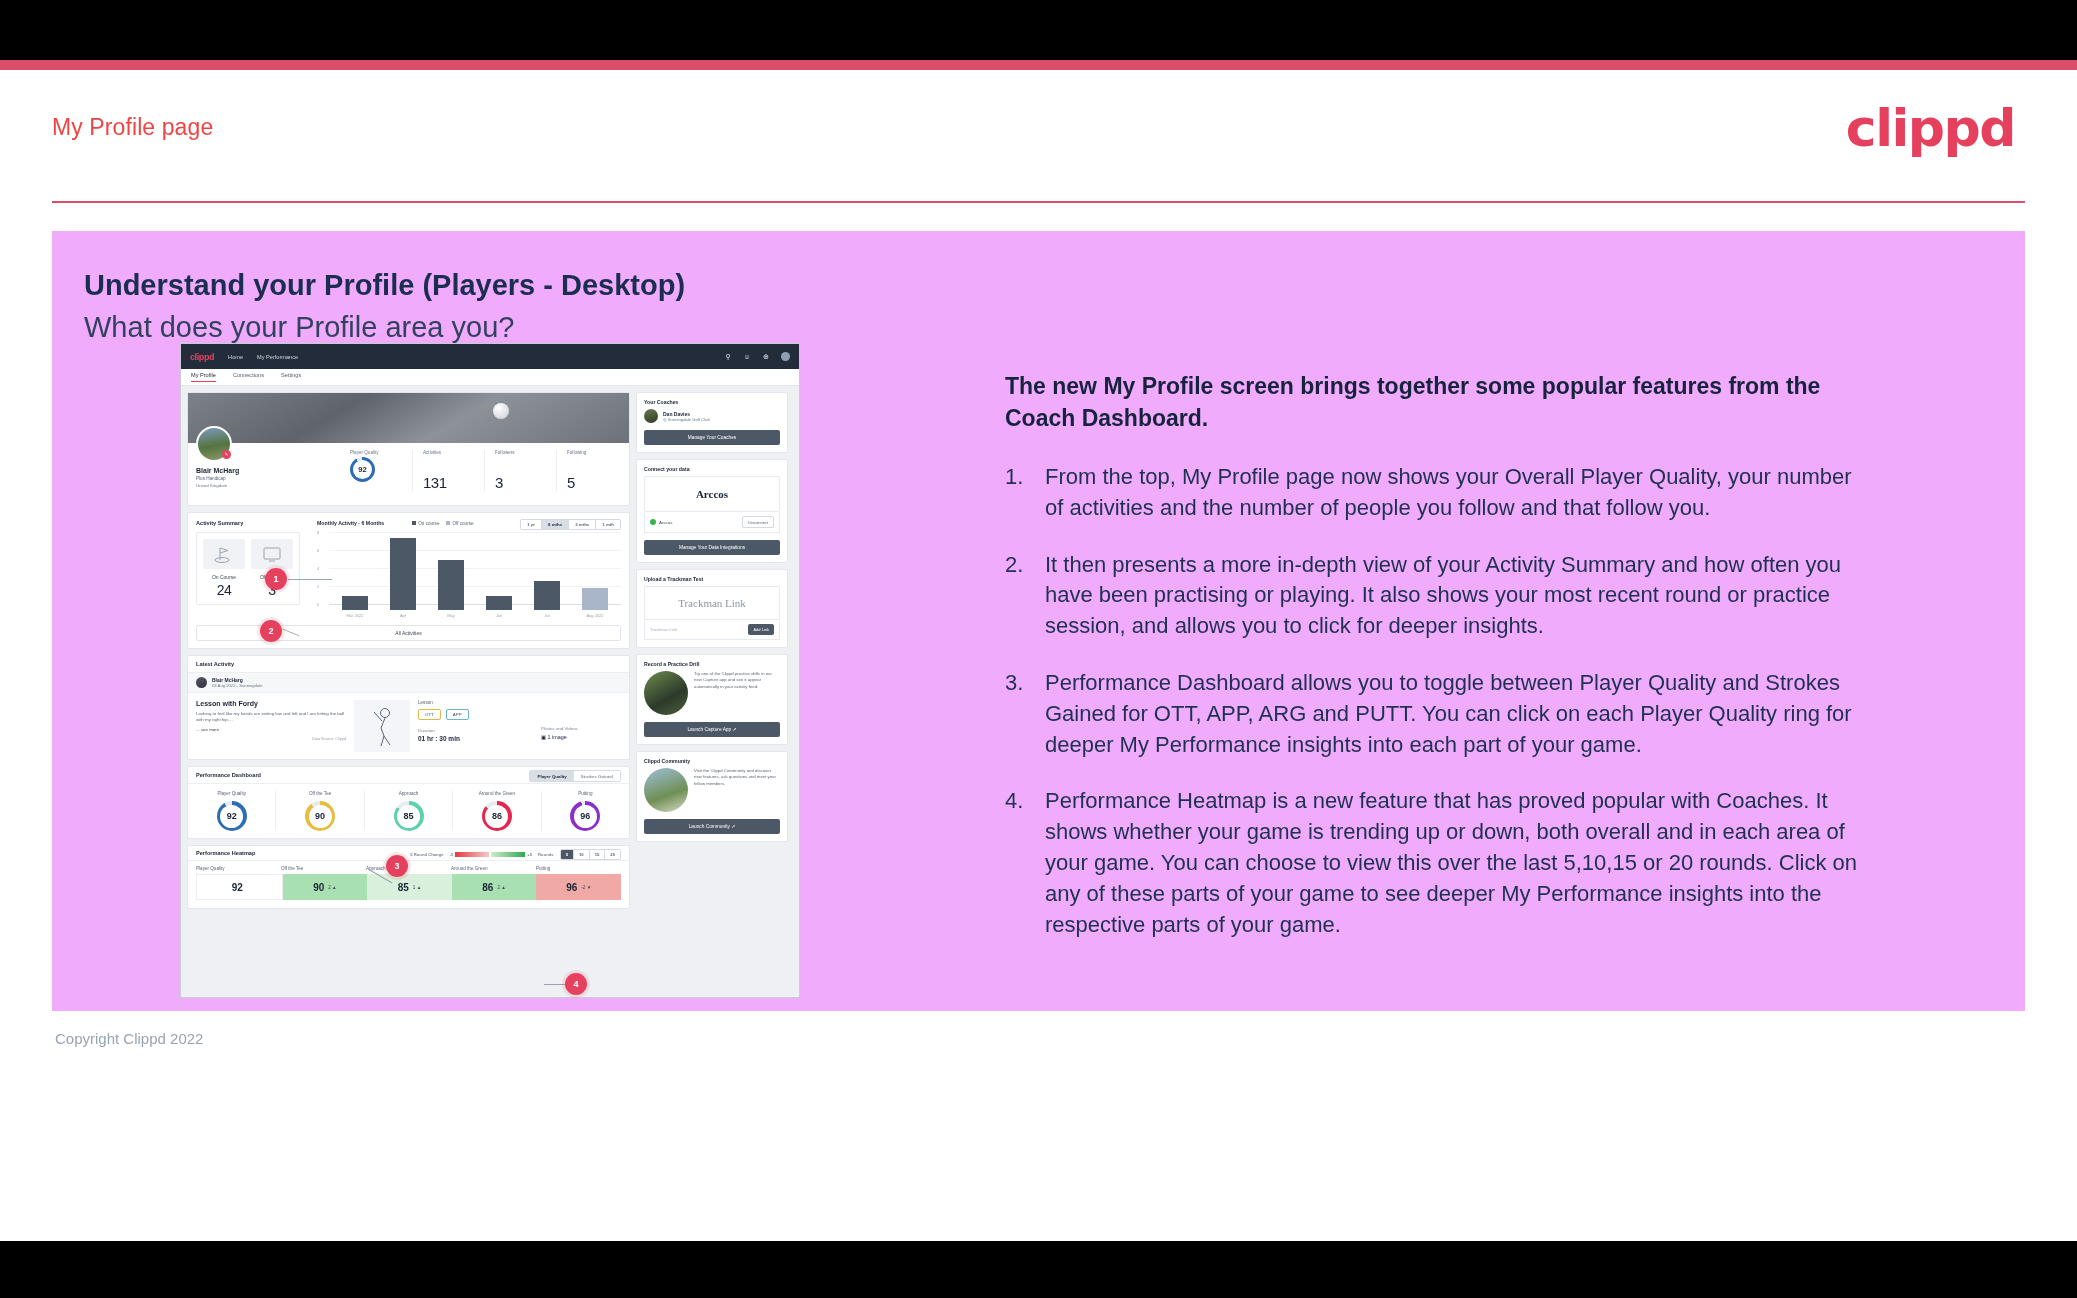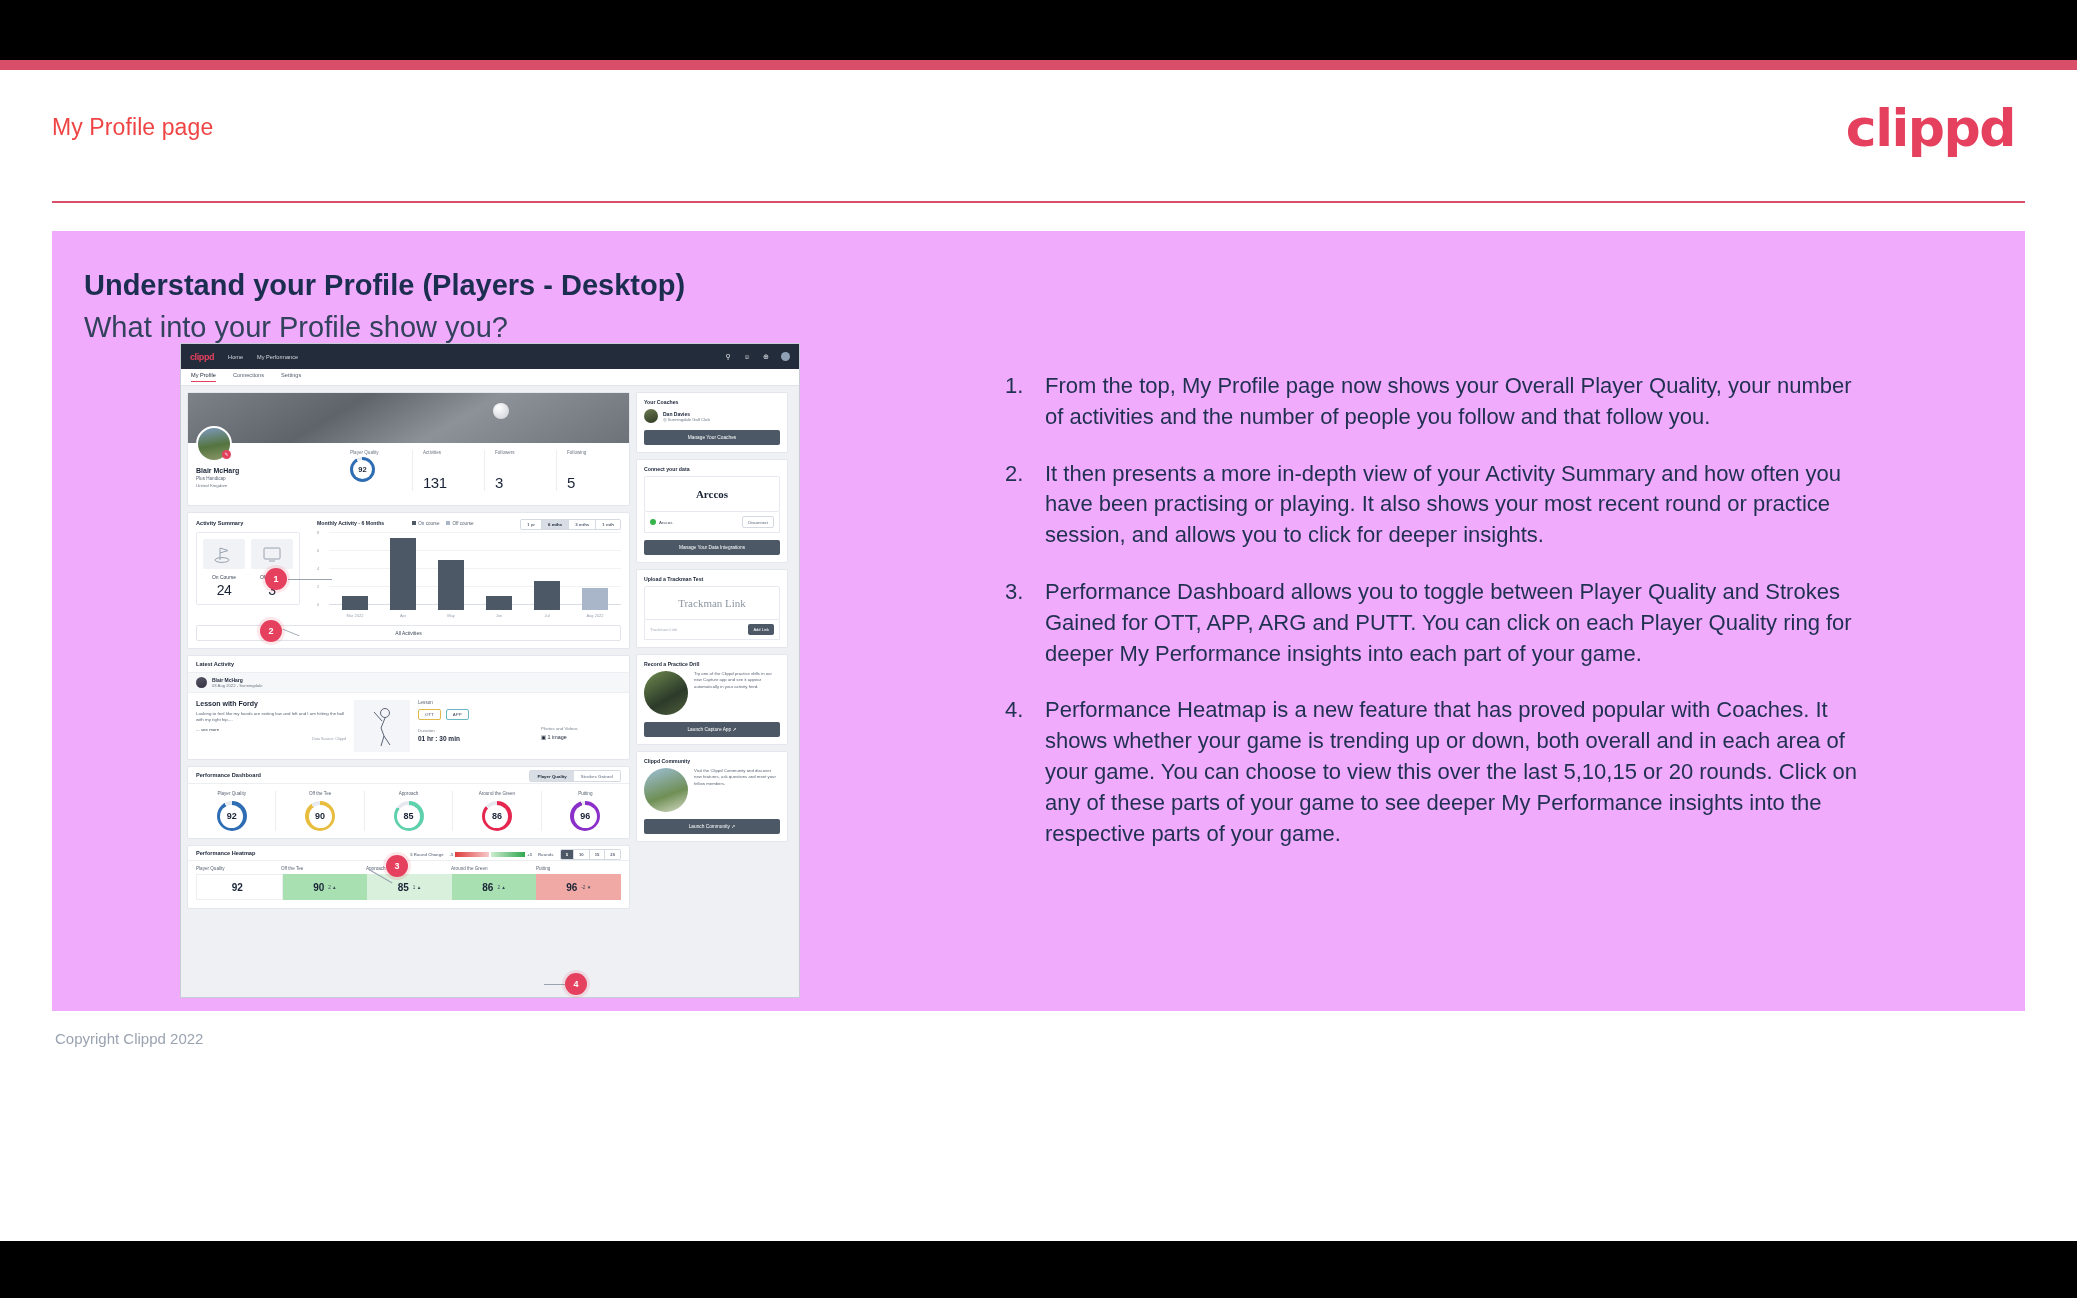--- a/index.html
+++ b/index.html
@@ -244,23 +244,24 @@
   <div class="slide">
 
     <div class="slide-header">
       <div class="slide-title">My Profile page</div>
       <div class="logo">clippd</div>
       <div class="header-rule"></div>
     </div>
 
     <div class="panel">
       <div class="panel-h1">Understand your Profile (Players - Desktop)</div>
-      <div class="panel-h2">What into your Profile show you?</div>
+      <div class="panel-h2">What does your Profile area you?</div>
 
       <div class="copy">
+        <div class="copy-lead">The new My Profile screen brings together some popular features from the Coach Dashboard.</div>
 
         <div class="copy-item">
           <div class="copy-num">1.</div>
           <div class="copy-text">From the top, My Profile page now shows your Overall Player Quality, your number of activities and the number of people you follow and that follow you.</div>
         </div>
         <div class="copy-item">
           <div class="copy-num">2.</div>
           <div class="copy-text">It then presents a more in-depth view of your Activity Summary and how often you have been practising or playing. It also shows your most recent round or practice session, and allows you to click for deeper insights.</div>
         </div>
         <div class="copy-item">

